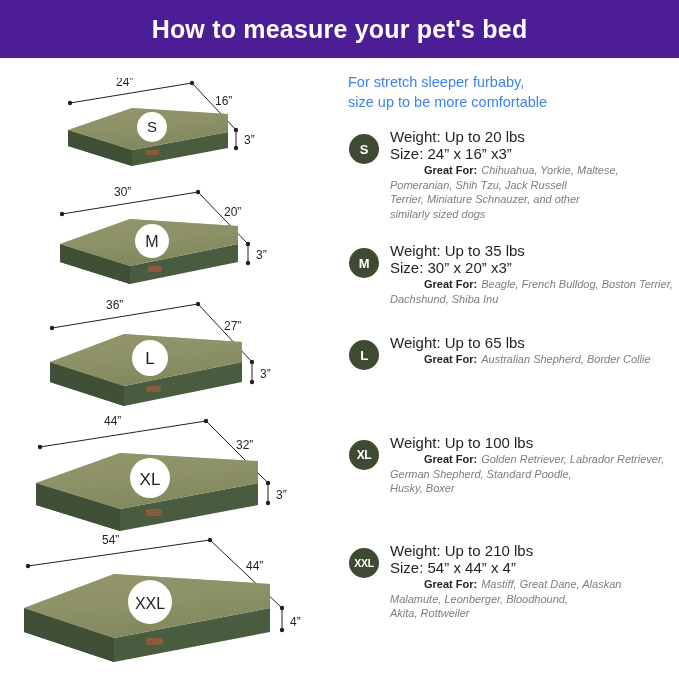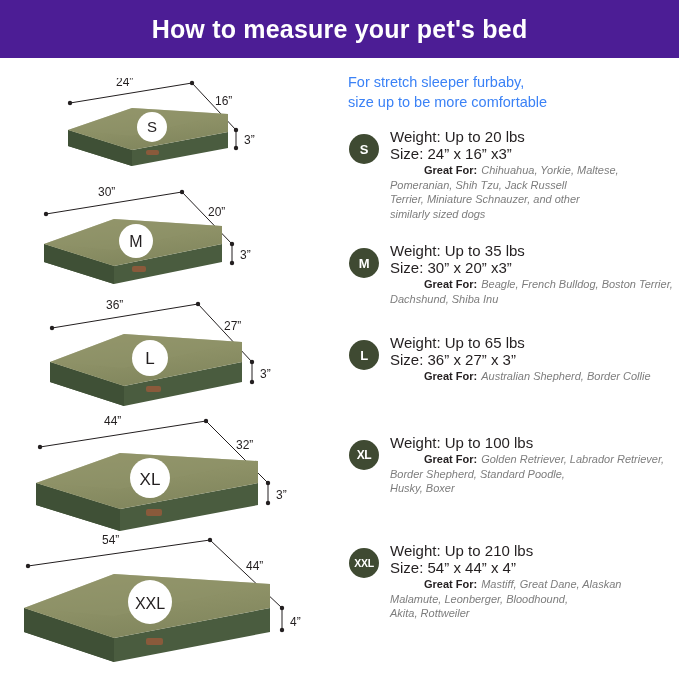--- a/index.html
+++ b/index.html
@@ -180,21 +180,21 @@
         <path d="M8,52 L72,30 L168,36 L168,54 L72,72 Z" fill="url(#topS)"></path>
         <path d="M8,52 L72,30 L168,36 L72,58 Z" fill="#8e9268" opacity="0.55"></path>
 
         <rect x="86" y="72" width="13" height="5" rx="2" fill="#8a5a3b"></rect>
 
         <circle cx="92" cy="49" r="15" fill="#ffffff"></circle>
         <text class="letter-circle-text" x="92" y="54" font-size="15">S</text>
       </svg>
     </div>
 
-    <div class="bed-block" style="left:36px; top:128px;">
+    <div class="bed-block" style="left:52px; top:128px;">
       <svg class="bed-svg" width="245" height="105" viewBox="0 0 245 105">
         <defs>
           <linearGradient id="topM" x1="0" y1="0" x2="0.4" y2="1">
             <stop offset="0%" stop-color="#9a9c70"></stop>
             <stop offset="100%" stop-color="#82875e"></stop>
           </linearGradient>
         </defs>
         <line class="dim-line" x1="10" y1="28" x2="146" y2="6"></line>
         <circle class="dim-dot" cx="10" cy="28" r="2.2"></circle>
         <circle class="dim-dot" cx="146" cy="6" r="2.2"></circle>
@@ -364,45 +364,41 @@
       </div>
     </div>
 
     <div class="size-entry" style="top:282px;">
       <div class="badge">L</div>
       <div class="entry-text">
         <div class="line-weight">
           <span>Weight:</span>
           <span>Up to 65 lbs</span>
         </div>
-        <div class="line-size">
-          <span>Size:</span>
-          <span>36” x 27” x 3”</span>
-        </div>
         <div class="greatfor">
           <span class="greatfor-label">Great For:</span>
           <span class="greatfor-list">
             <div>Australian Shepherd, Border Collie</div>
           </span>
         </div>
       </div>
     </div>
 
     <div class="size-entry" style="top:382px;">
       <div class="badge xl">XL</div>
       <div class="entry-text">
         <div class="line-weight">
           <span>Weight:</span>
           <span>Up to 100 lbs</span>
         </div>
         <div class="greatfor">
           <span class="greatfor-label">Great For:</span>
           <span class="greatfor-list">
             <div>Golden Retriever, Labrador Retriever,</div>
-            <div>Border Shepherd, Standard Poodle,</div>
+            <div>German Shepherd, Standard Poodle,</div>
             <div>Husky, Boxer</div>
           </span>
         </div>
       </div>
     </div>
 
     <div class="size-entry" style="top:490px;">
       <div class="badge xxl">XXL</div>
       <div class="entry-text">
         <div class="line-weight">

